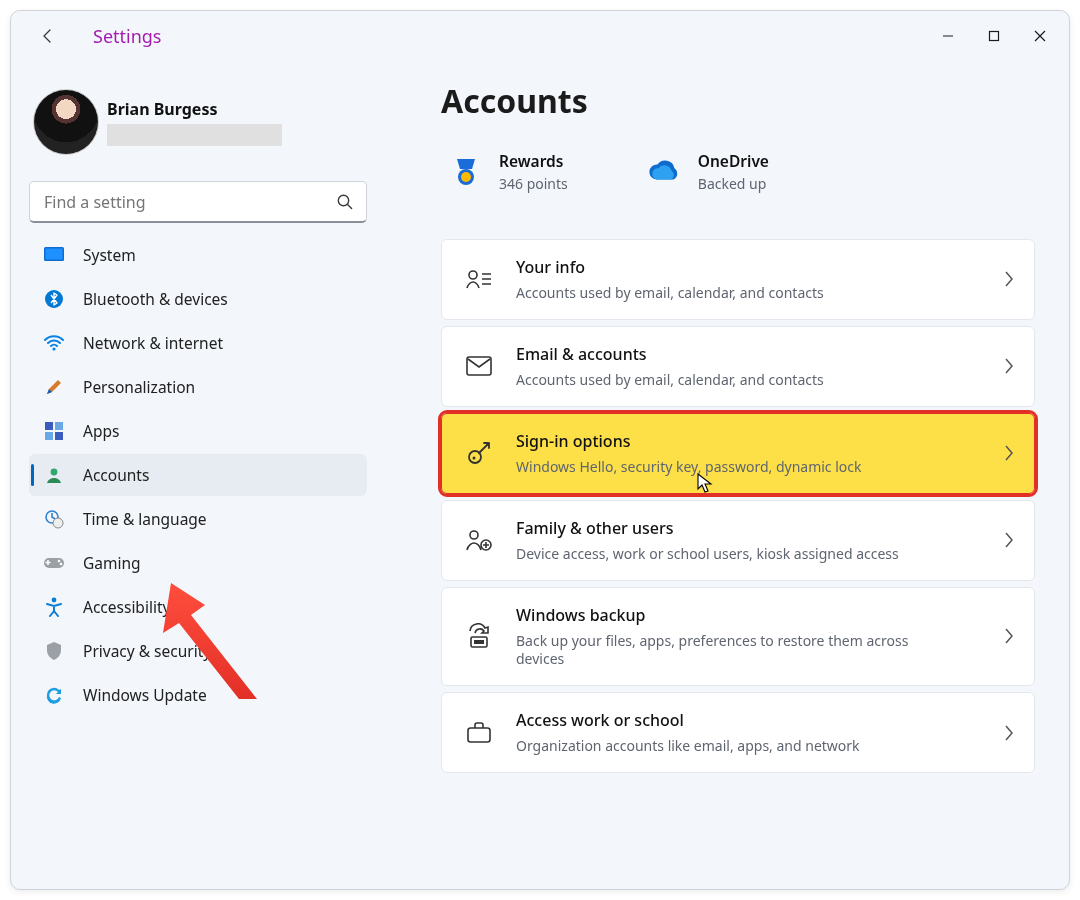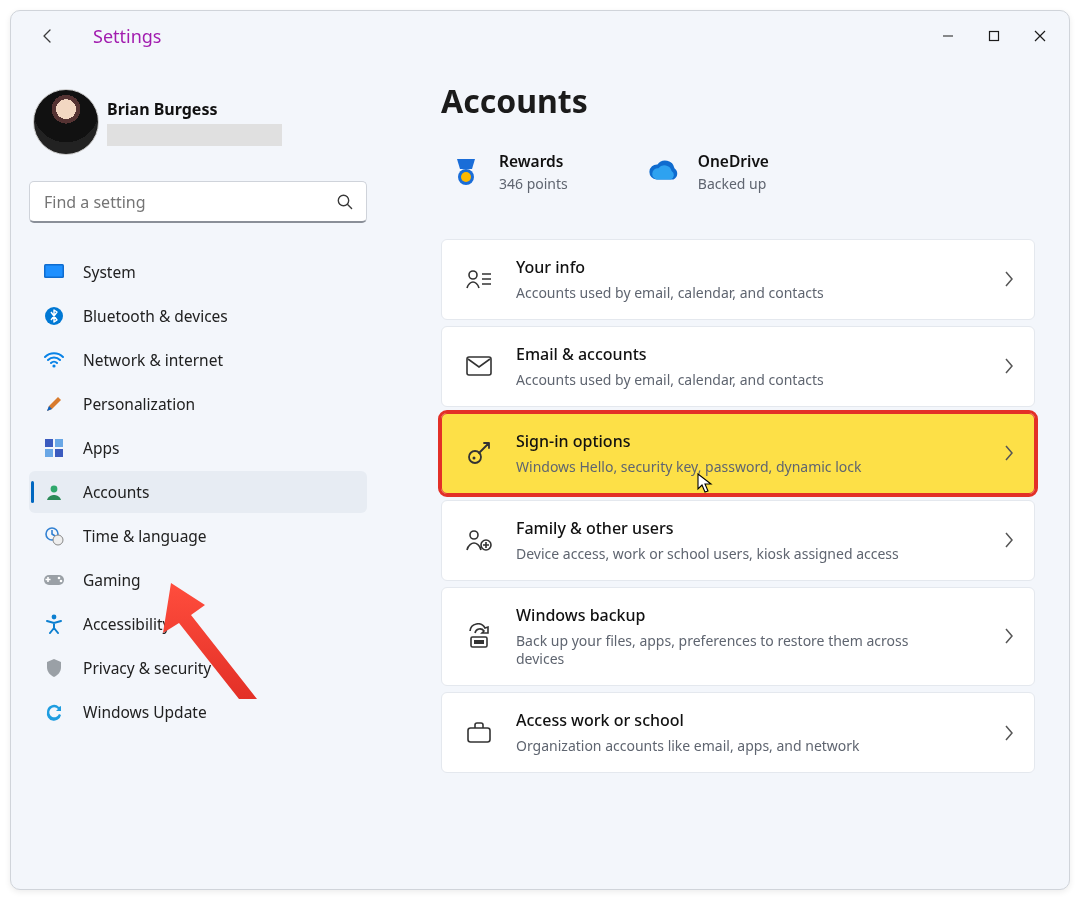--- a/index.html
+++ b/index.html
@@ -28,21 +28,21 @@
   .win-btn{width:46px;height:40px;display:flex;align-items:center;justify-content:center;color:#1b1b1b}
 
   .body{display:flex;height:calc(100% - 50px)}
   .sidebar{width:370px;padding:18px 14px 0 18px;flex-shrink:0}
 
   .user{display:flex;align-items:center;gap:8px;margin:10px 0 26px 4px}
   .avatar{width:66px;height:66px;border-radius:50%;background:radial-gradient(circle at 50% 30%,#f2d7c2 0 18%,#533 18% 26%,#111 26% 60%,#222 60% 100%);border:1px solid #ccc}
   .user-name{font-size:16px;font-weight:700;color:#111}
   .user-email{width:175px;height:22px;background:#e0e0e0;margin-top:4px}
 
-  .search{display:flex;align-items:center;height:42px;background:#fff;border:1px solid #cfd3da;border-bottom:2px solid #8a8f98;border-radius:5px;padding:0 12px;margin-bottom:28px}
+  .search{display:flex;align-items:center;height:42px;background:#fff;border:1px solid #cfd3da;border-bottom:2px solid #8a8f98;border-radius:5px;padding:0 12px;margin-bottom:11px}
   .search input{flex:1;border:0;outline:0;font-size:16px;color:#333;background:transparent}
   .search .sicon{color:#3a3a3a}
 
   .nav{display:flex;flex-direction:column;gap:2px}
   .nav-item{display:flex;align-items:center;gap:18px;height:42px;padding:0 14px;border-radius:6px;font-size:15.5px;color:#212121;position:relative}
   .nav-item.selected{background:var(--sel)}
   .nav-item.selected::before{content:"";position:absolute;left:2px;top:10px;bottom:10px;width:3px;border-radius:2px;background:var(--accent)}
   .nav-item .ico{width:22px;height:22px;display:flex;align-items:center;justify-content:center}
 
   .main{flex:1;padding:18px 34px 0 60px;overflow:auto}

